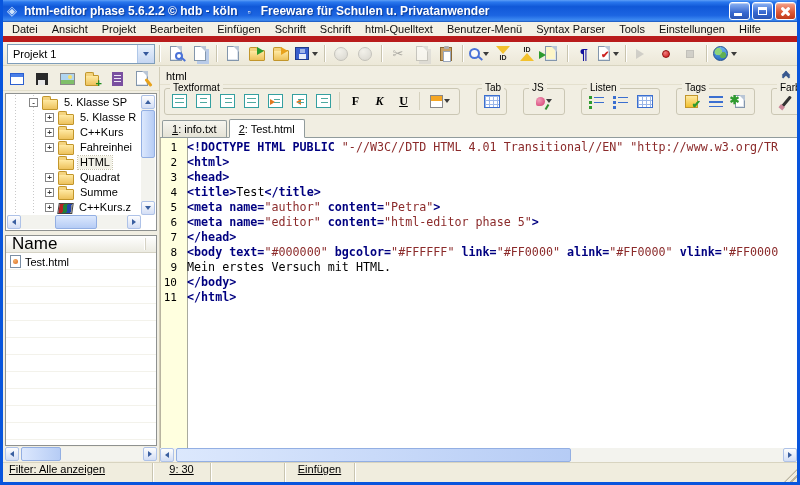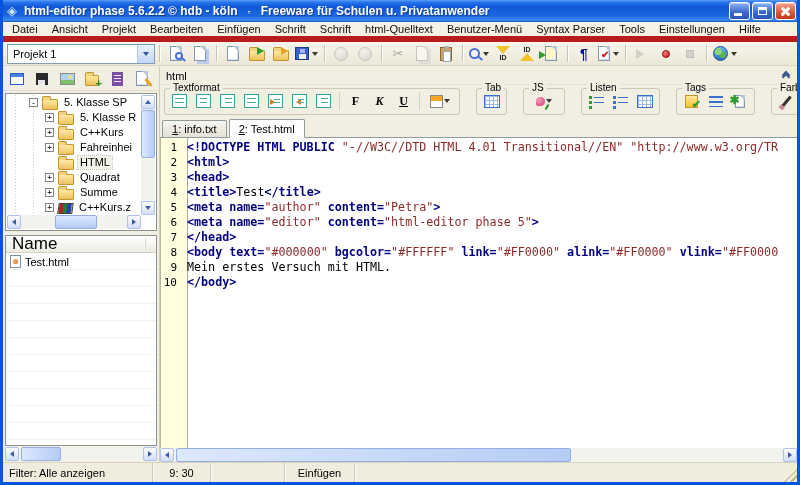--- a/index.html
+++ b/index.html
@@ -193,21 +193,21 @@
   .ln { width:21px; flex:none; text-align:right; padding-right:5px; font:11px/15px "DejaVu Sans Mono",monospace; color:#000; }
   .code { padding-left:5px; font:11.7px/15px "DejaVu Sans Mono",monospace; }
   .sg-tag { color:var(--tag,#000080); font-weight:bold; }
   .sg-str { color:var(--string,#8B2A2A); }
   .sg-plain { color:var(--plain,#000); }
   .editor-hscroll { position:absolute; left:0; right:0; bottom:0; height:14px; background:#F3F3EE; display:flex; }
 
   
   .statusbar { position:absolute; left:0; right:0; bottom:0; height:20px; background:#F0EDDE; border-top:1px solid #D8D4C0;
                display:flex; align-items:stretch; font-size:11px; }
-  .sb { display:flex; align-items:center; padding:0 6px; border-right:1px solid #C9C5B0; box-shadow:1px 0 0 #FFF; }
+  .sb { display:flex; align-items:flex-start; padding:0 6px; border-right:1px solid #C9C5B0; box-shadow:1px 0 0 #FFF;text-decoration:underline; }
   .sb.center { justify-content:center; }
   .sb.last { flex:1; border-right:none; box-shadow:none; position:relative; }
   .grip { position:absolute; right:0; bottom:0; width:13px; height:13px;
     background:repeating-linear-gradient(135deg,transparent 0 3px,#BBB5A0 3px 5px); clip-path:polygon(100% 0,100% 100%,0 100%); }
 </style>
 </head>
 <body>
 
 <div class="window">
 
@@ -574,20 +574,21 @@
           <div class="code-line"><span class="ln">1</span><span class="code"><span class="sg-tag">&lt;!DOCTYPE HTML PUBLIC </span><span class="sg-str">"-//W3C//DTD HTML 4.01 Transitional//EN" "http://www.w3.org/TR</span></span></div>
           <div class="code-line"><span class="ln">2</span><span class="code"><span class="sg-tag">&lt;html&gt;</span></span></div>
           <div class="code-line"><span class="ln">3</span><span class="code"><span class="sg-tag">&lt;head&gt;</span></span></div>
           <div class="code-line"><span class="ln">4</span><span class="code"><span class="sg-tag">&lt;title&gt;</span><span class="sg-plain">Test</span><span class="sg-tag">&lt;/title&gt;</span></span></div>
           <div class="code-line"><span class="ln">5</span><span class="code"><span class="sg-tag">&lt;meta name=</span><span class="sg-str">"author"</span><span class="sg-tag"> content=</span><span class="sg-str">"Petra"</span><span class="sg-tag">&gt;</span></span></div>
           <div class="code-line"><span class="ln">6</span><span class="code"><span class="sg-tag">&lt;meta name=</span><span class="sg-str">"editor"</span><span class="sg-tag"> content=</span><span class="sg-str">"html-editor phase 5"</span><span class="sg-tag">&gt;</span></span></div>
           <div class="code-line"><span class="ln">7</span><span class="code"><span class="sg-tag">&lt;/head&gt;</span></span></div>
           <div class="code-line"><span class="ln">8</span><span class="code"><span class="sg-tag">&lt;body text=</span><span class="sg-str">"#000000"</span><span class="sg-tag"> bgcolor=</span><span class="sg-str">"#FFFFFF"</span><span class="sg-tag"> link=</span><span class="sg-str">"#FF0000"</span><span class="sg-tag"> alink=</span><span class="sg-str">"#FF0000"</span><span class="sg-tag"> vlink=</span><span class="sg-str">"#FF0000</span></span></div>
           <div class="code-line"><span class="ln">9</span><span class="code"><span class="sg-plain">Mein erstes Versuch mit HTML.</span></span></div>
           <div class="code-line"><span class="ln">10</span><span class="code"><span class="sg-tag">&lt;/body&gt;</span></span></div>
+          <div class="code-line"><span class="ln">11</span><span class="code"><span class="sg-tag">&lt;/html&gt;</span></span></div>
         </div>
 
       <div class="editor-hscroll">
         <span class="sarw">
             <span class="t-lf"></span>
           </span>
         <span class="sthumb" style="margin-left:2px;width:62%;height:14px"></span>
         <span class="sarw" style="margin-left:auto">
             <span class="t-rt"></span>
           </span>

